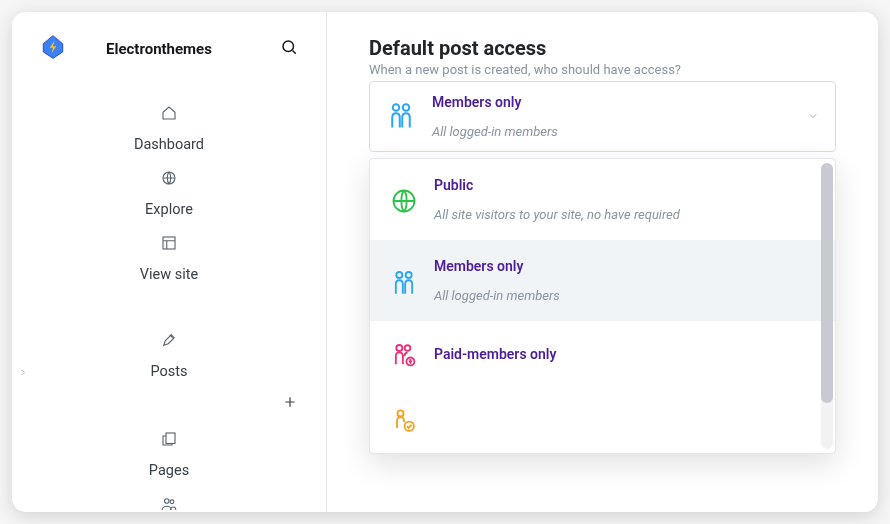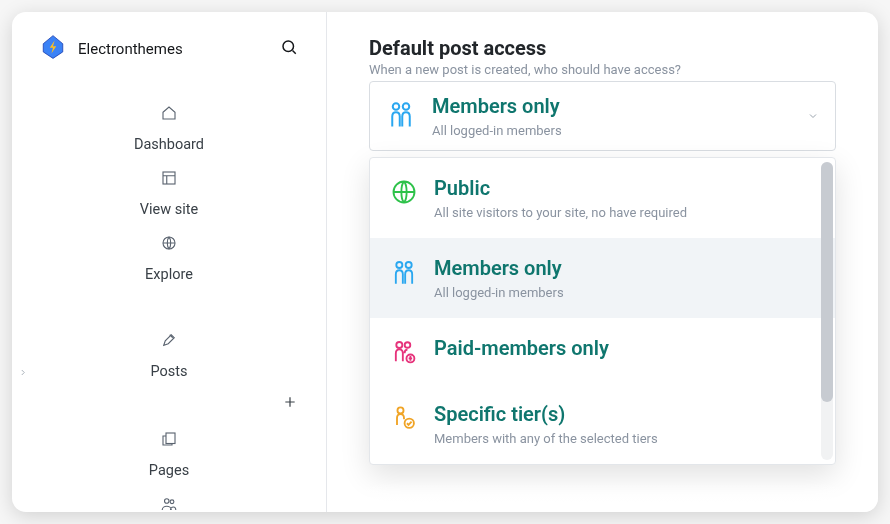--- a/index.html
+++ b/index.html
@@ -33,23 +33,24 @@
   align-items: center;
   justify-content: space-between;
   padding: 0 8px 10px 8px;
 }
 .brand {
   display: flex;
   align-items: center;
   gap: 12px;
 }
 .brand-name {
-  font-weight: 400;
+  font-weight: 700;
   font-size: 15px;
   color: #15171a;
+  margin-left: 28px;
 }
 .search-icon svg { width: 18px; height: 18px; stroke:#15171a; }
 .nav-group { margin-top: 22px; }
 .nav-item {
   display: flex;
   align-items: center;
   gap: 14px;
   padding: 8px 8px;
   font-size: 14.5px;
   color: #394047;
@@ -107,40 +108,40 @@
   border: 1px solid #d9dde2;
   border-radius: 4px;
   padding: 12px 16px;
   display: flex;
   align-items: center;
   gap: 16px;
   cursor: pointer;
 }
 .select-box .chev { margin-left: auto; }
 .select-box .chev svg { width:12px; height:12px; stroke:#9aa3ad; fill:none; stroke-width:2; }
-.opt-title { font-weight:600; font-size:20px; color:#0f766e; }
-.opt-sub { font-size:13px; color:#8a93a0; margin-top:5px; }
+.opt-title { font-weight:600; font-size:14px; color:#4c1d95; }
+.opt-sub { font-size:13px; color:#8a93a0; margin-top:14px;font-style:italic; }
 
 .dropdown {
   margin-top: 6px;
   background:#fff;
   border:1px solid #e3e6ea;
   border-radius:4px;
   box-shadow: 0 10px 30px rgba(0,0,0,0.12);
   position: relative;
   overflow: hidden;
 }
 .dropdown-inner {
   max-height: 326px;
   overflow: hidden;
 }
 .option {
   display:flex;
   gap:16px;
-  align-items: flex-start;
+  align-items: center;
   padding: 18px 20px 18px 20px;
 }
 .option + .option { border-top: none; }
 .option.selected { background:#f1f4f7; }
 .option .icon-slot { width:28px; display:flex; justify-content:center; padding-top:2px; }
 
 
 .scrollbar-track {
   position:absolute;
   right:2px;
@@ -204,34 +205,34 @@
         <span class="icon">
           <svg viewBox="0 0 24 24">
               <path d="M4 11 L12 4 L20 11 V20 H4 Z"></path>
             </svg>
         </span>
         <span>Dashboard</span>
       </div>
       <div class="nav-item">
         <span class="icon">
           <svg viewBox="0 0 24 24">
+              <circle cx="12" cy="12" r="8"></circle>
+              <path d="M4 12h16M12 4c3 3 3 13 0 16M12 4c-3 3-3 13 0 16"></path>
+            </svg>
+        </span>
+        <span>Explore</span>
+      </div>
+      <div class="nav-item">
+        <span class="icon">
+          <svg viewBox="0 0 24 24">
               <rect x="4" y="4" width="16" height="16"></rect>
               <path d="M4 9h16M9 9v11"></path>
             </svg>
         </span>
         <span>View site</span>
-      </div>
-      <div class="nav-item">
-        <span class="icon">
-          <svg viewBox="0 0 24 24">
-              <circle cx="12" cy="12" r="8"></circle>
-              <path d="M4 12h16M12 4c3 3 3 13 0 16M12 4c-3 3-3 13 0 16"></path>
-            </svg>
-        </span>
-        <span>Explore</span>
       </div>
     </div>
 
     <div class="nav-group secondary">
       <div class="nav-item">
         <span class="caret">
           <svg viewBox="0 0 24 24">
               <path d="M9 6l6 6-6 6"></path>
             </svg>
         </span>
@@ -341,24 +342,20 @@
 
         <div class="option">
           <span class="icon-slot">
             <svg class="svg-people-orange" width="28" height="28" viewBox="0 0 24 24" fill="none" stroke-width="1.6">
               <circle cx="9" cy="5.5" r="2.6"></circle>
               <path d="M6 18v-6c0-2 1.2-3.3 3-3.3s3 1.3 3 3.3v1"></path>
               <circle cx="16.5" cy="16.5" r="4"></circle>
                 <path d="M14.5 16.5l1.4 1.4 2.6-2.8"></path>
             </svg>
           </span>
-          <div>
-            <div class="opt-title">Specific tier(s)</div>
-            <div class="opt-sub">Members with any of the selected tiers</div>
-          </div>
         </div>
 
       </div>
       <div class="scrollbar-track"></div>
       <div class="scrollbar-thumb"></div>
     </div>
 
     <div class="fade-bottom"></div>
   </main>
 

